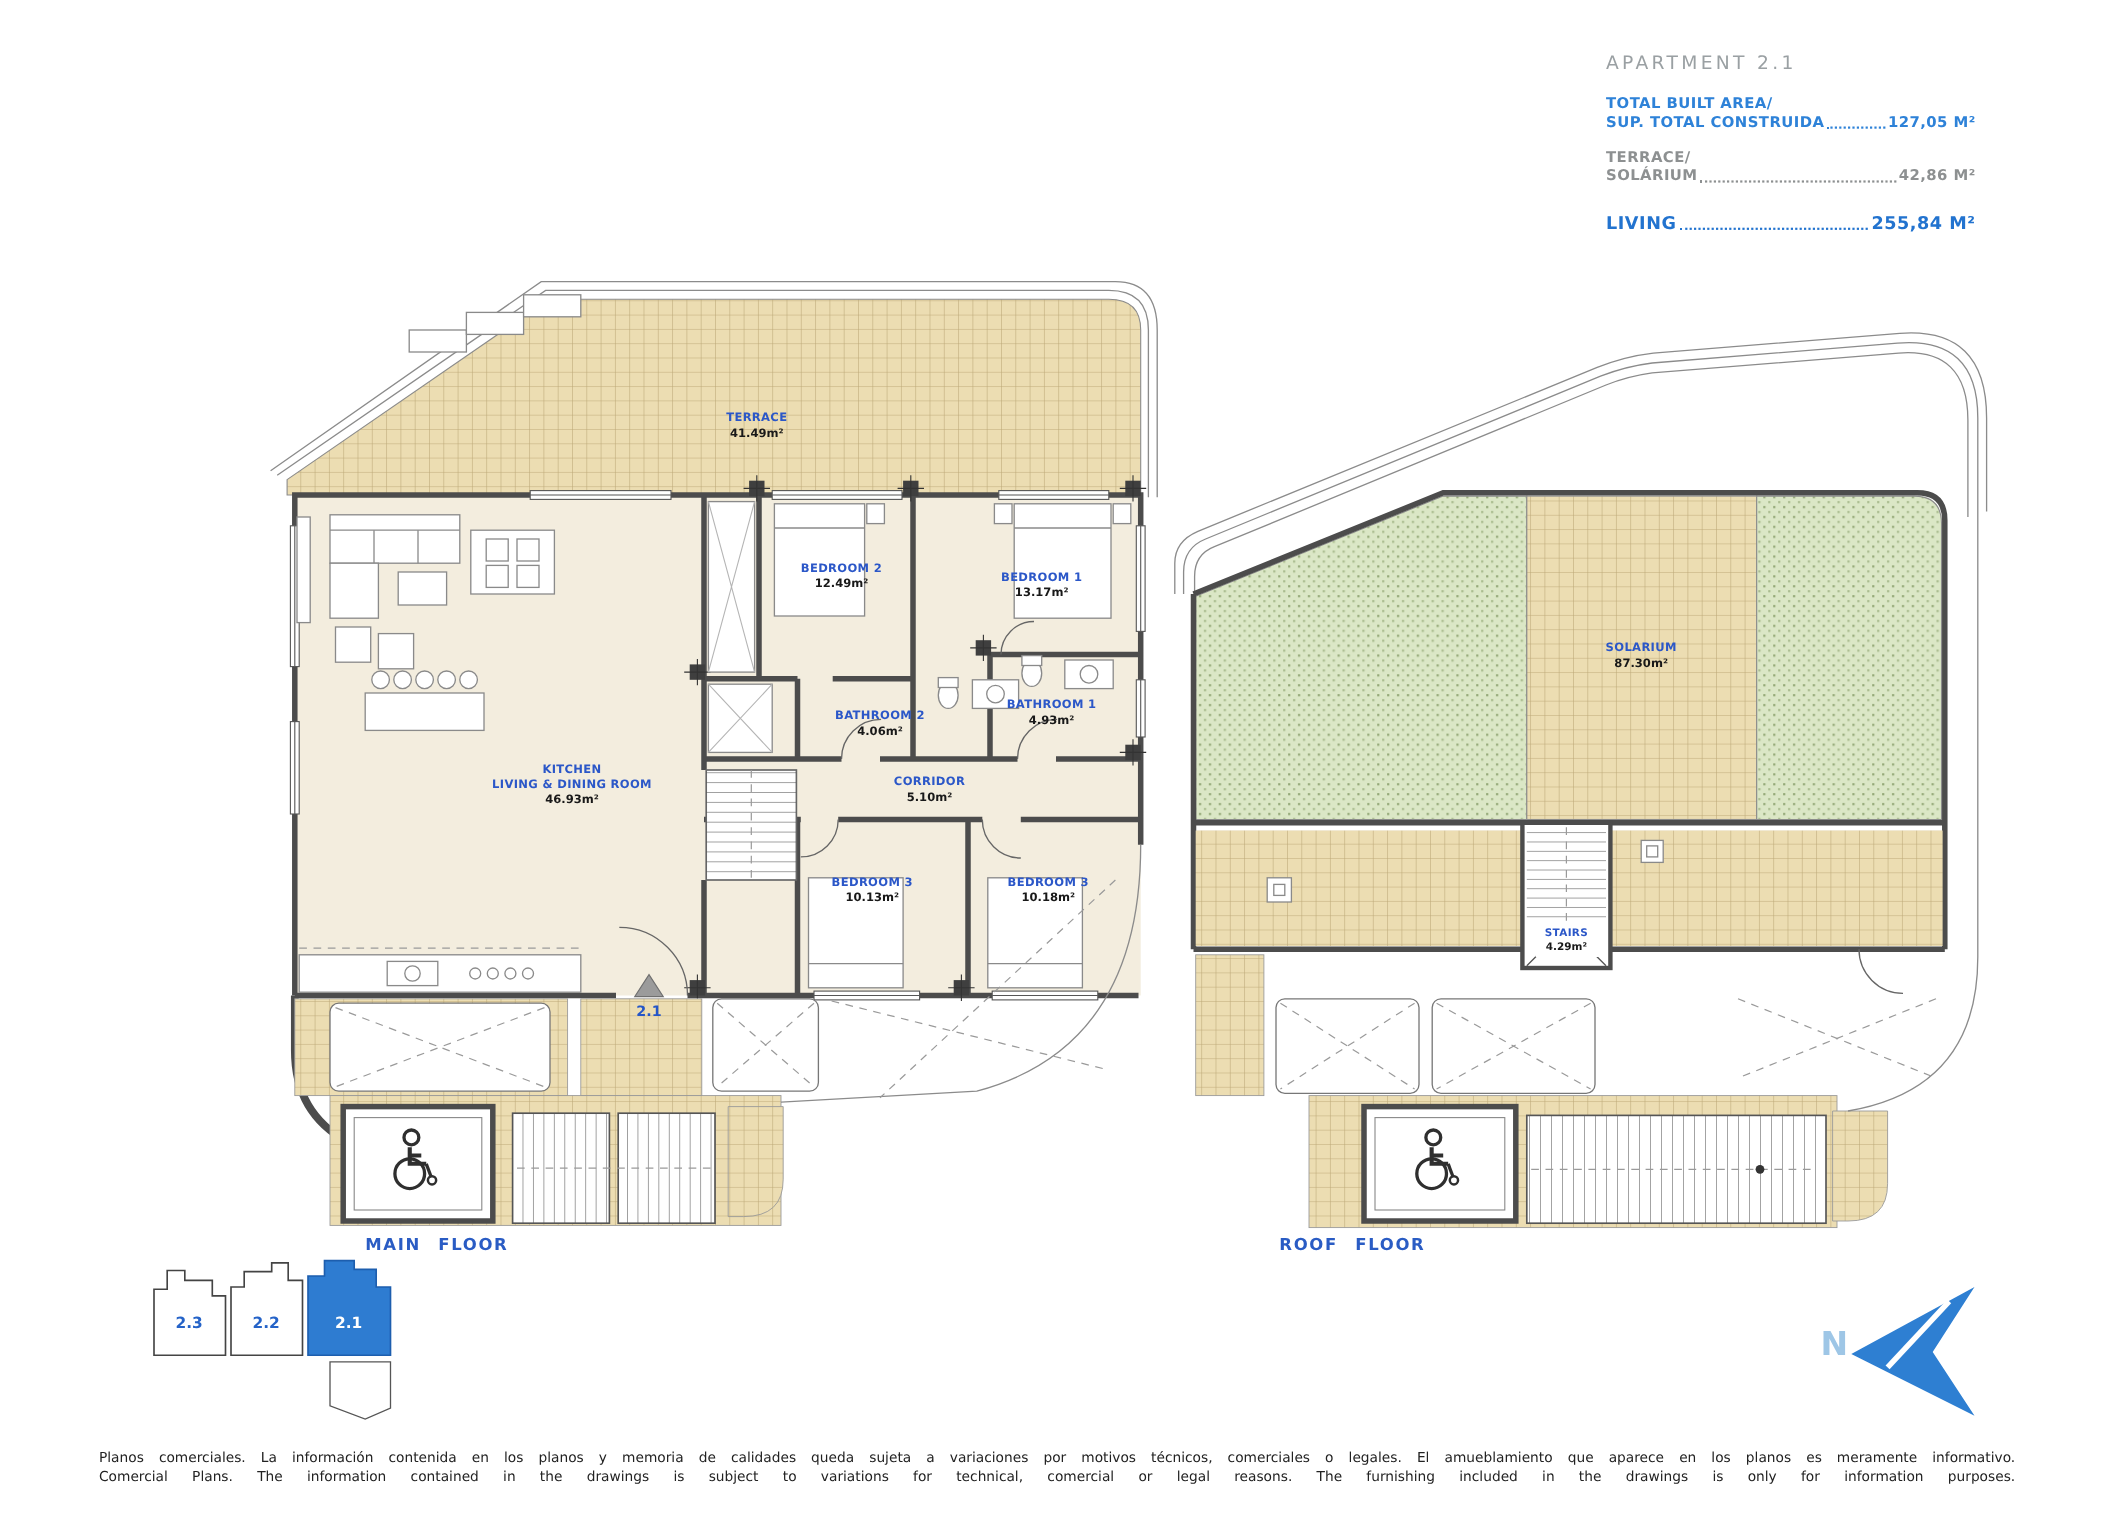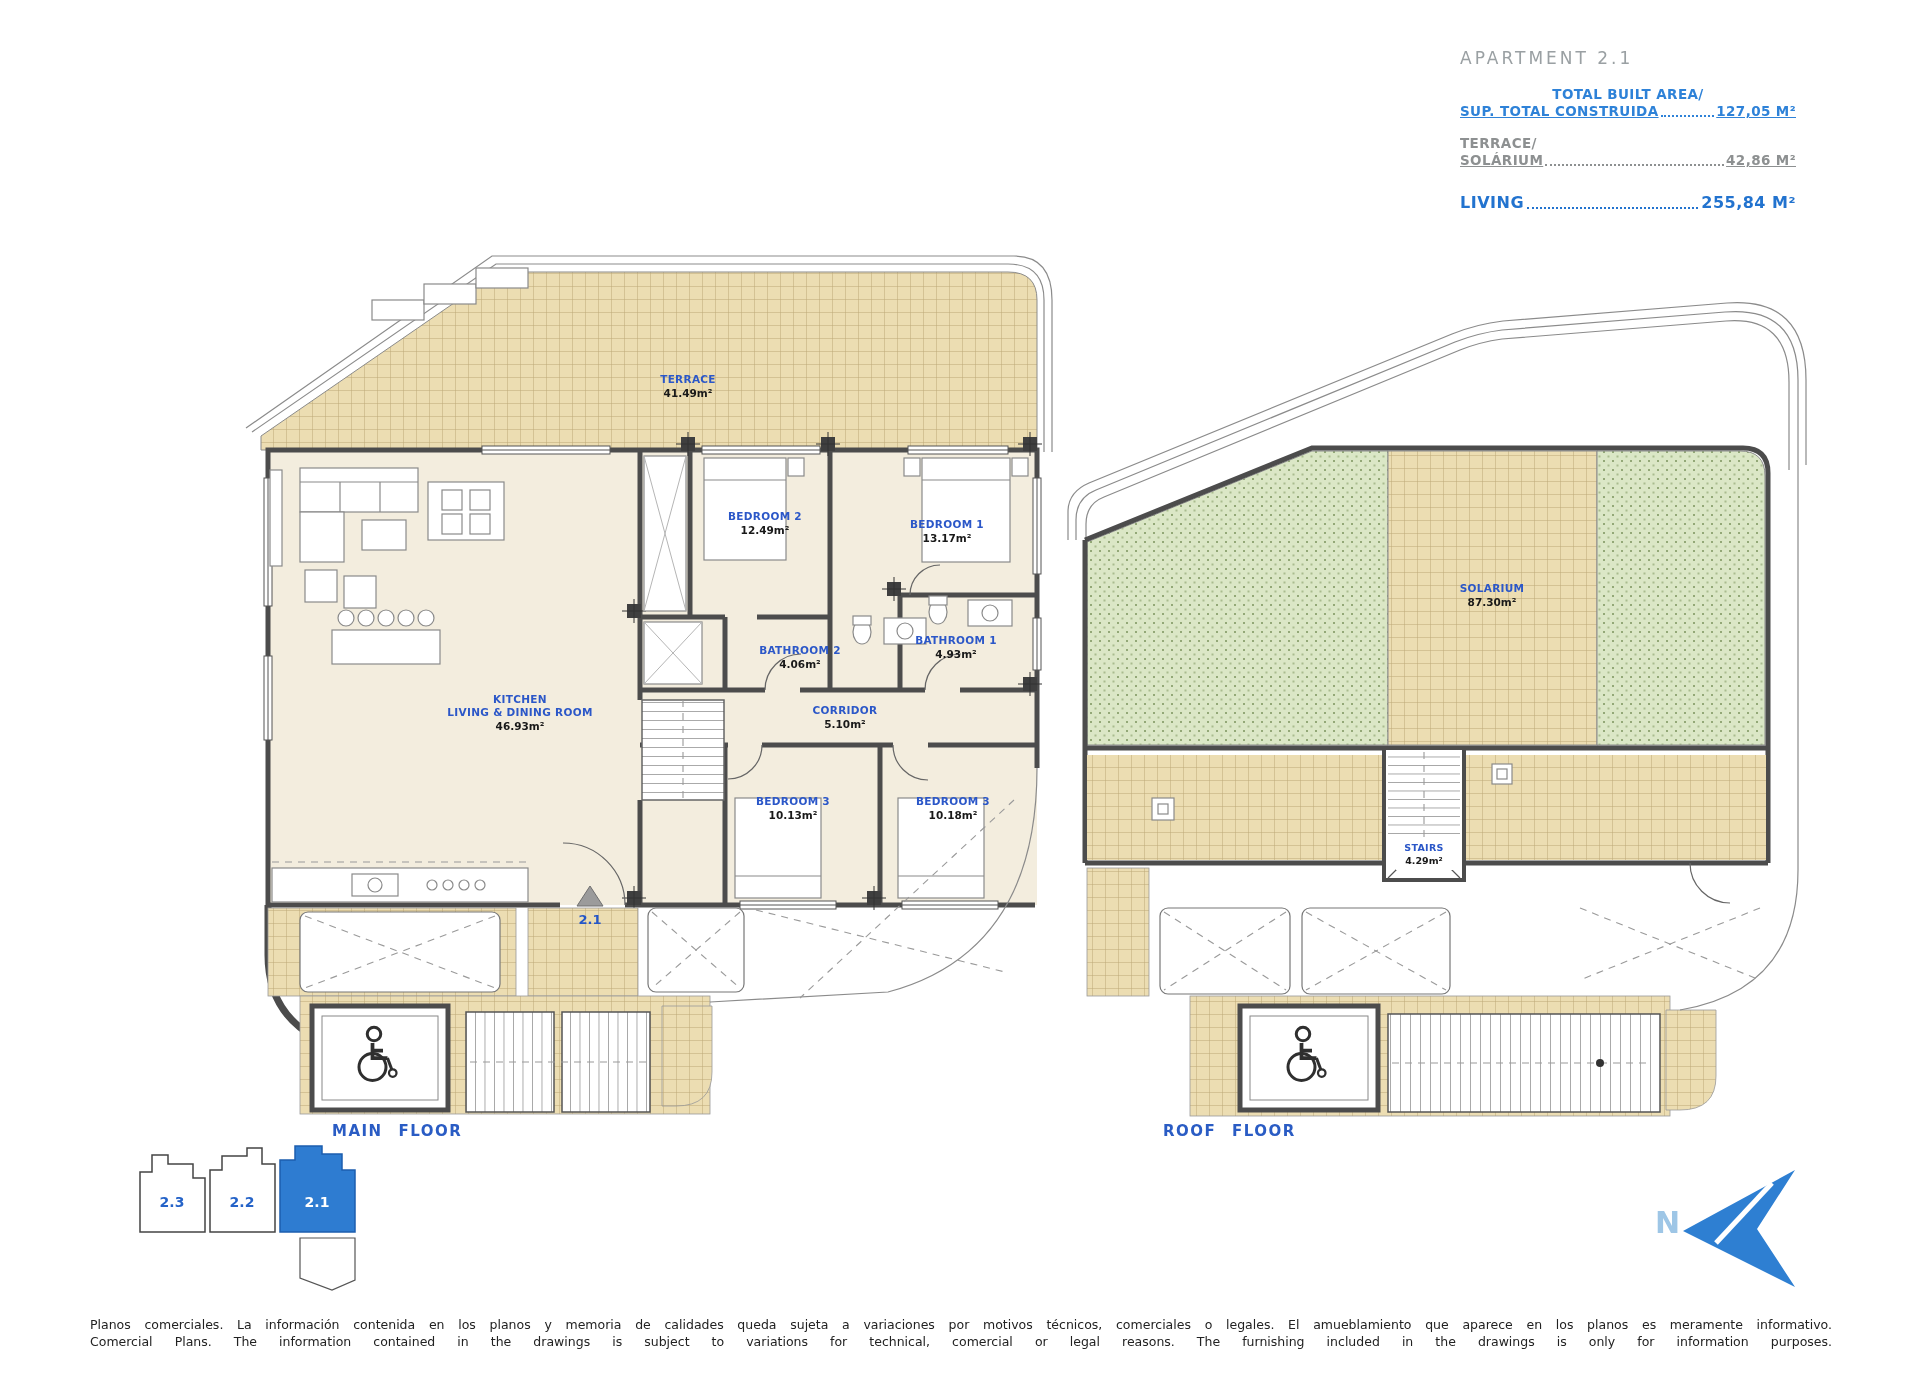--- a/index.html
+++ b/index.html
@@ -22,23 +22,23 @@
   svg .unit{fill:#2456c8;font-size:13px;font-weight:700;text-anchor:middle;}
   svg .keylbl{fill:#2563c8;font-size:14px;font-weight:700;text-anchor:middle;}
   svg .keylbl.sel{fill:#ffffff;}
   svg .win rect{fill:#fff;stroke:#555;stroke-width:1;}
   svg .win line{stroke:#555;stroke-width:1;}
 
   
   .info{left:1460px;top:48px;width:336px;}
   .info .title{color:#9aa0a3;font-size:17px;letter-spacing:3px;margin-bottom:18px;}
   .info .row{margin-bottom:15px;font-size:13.5px;font-weight:700;letter-spacing:.4px;line-height:17px;}
-  .info .row.blue{color:#2e82d8;text-align:center;}
+  .info .row.blue{color:#2e82d8;}
   .info .row.gray{color:#8d9091;}
-  .info .l2{display:flex;align-items:flex-end;text-decoration:underline;}
+  .info .l2{display:flex;align-items:flex-end;}
   .info .dots{flex:1;border-bottom:2px dotted currentColor;margin:0 2px 3px 2px;}
   .info .total{display:flex;align-items:flex-end;color:#2273cf;font-size:16px;font-weight:700;
                letter-spacing:.5px;margin-top:24px;}
   .info .total .dots{flex:1;border-bottom:2px dotted currentColor;margin:0 3px 3px 3px;}
 
   .caption{position:absolute;color:#2a5cc4;font-size:15px;font-weight:700;
            letter-spacing:1.5px;word-spacing:9px;}
   .cap-main{left:332px;top:1122px;}
   .cap-roof{left:1163px;top:1122px;}
 

